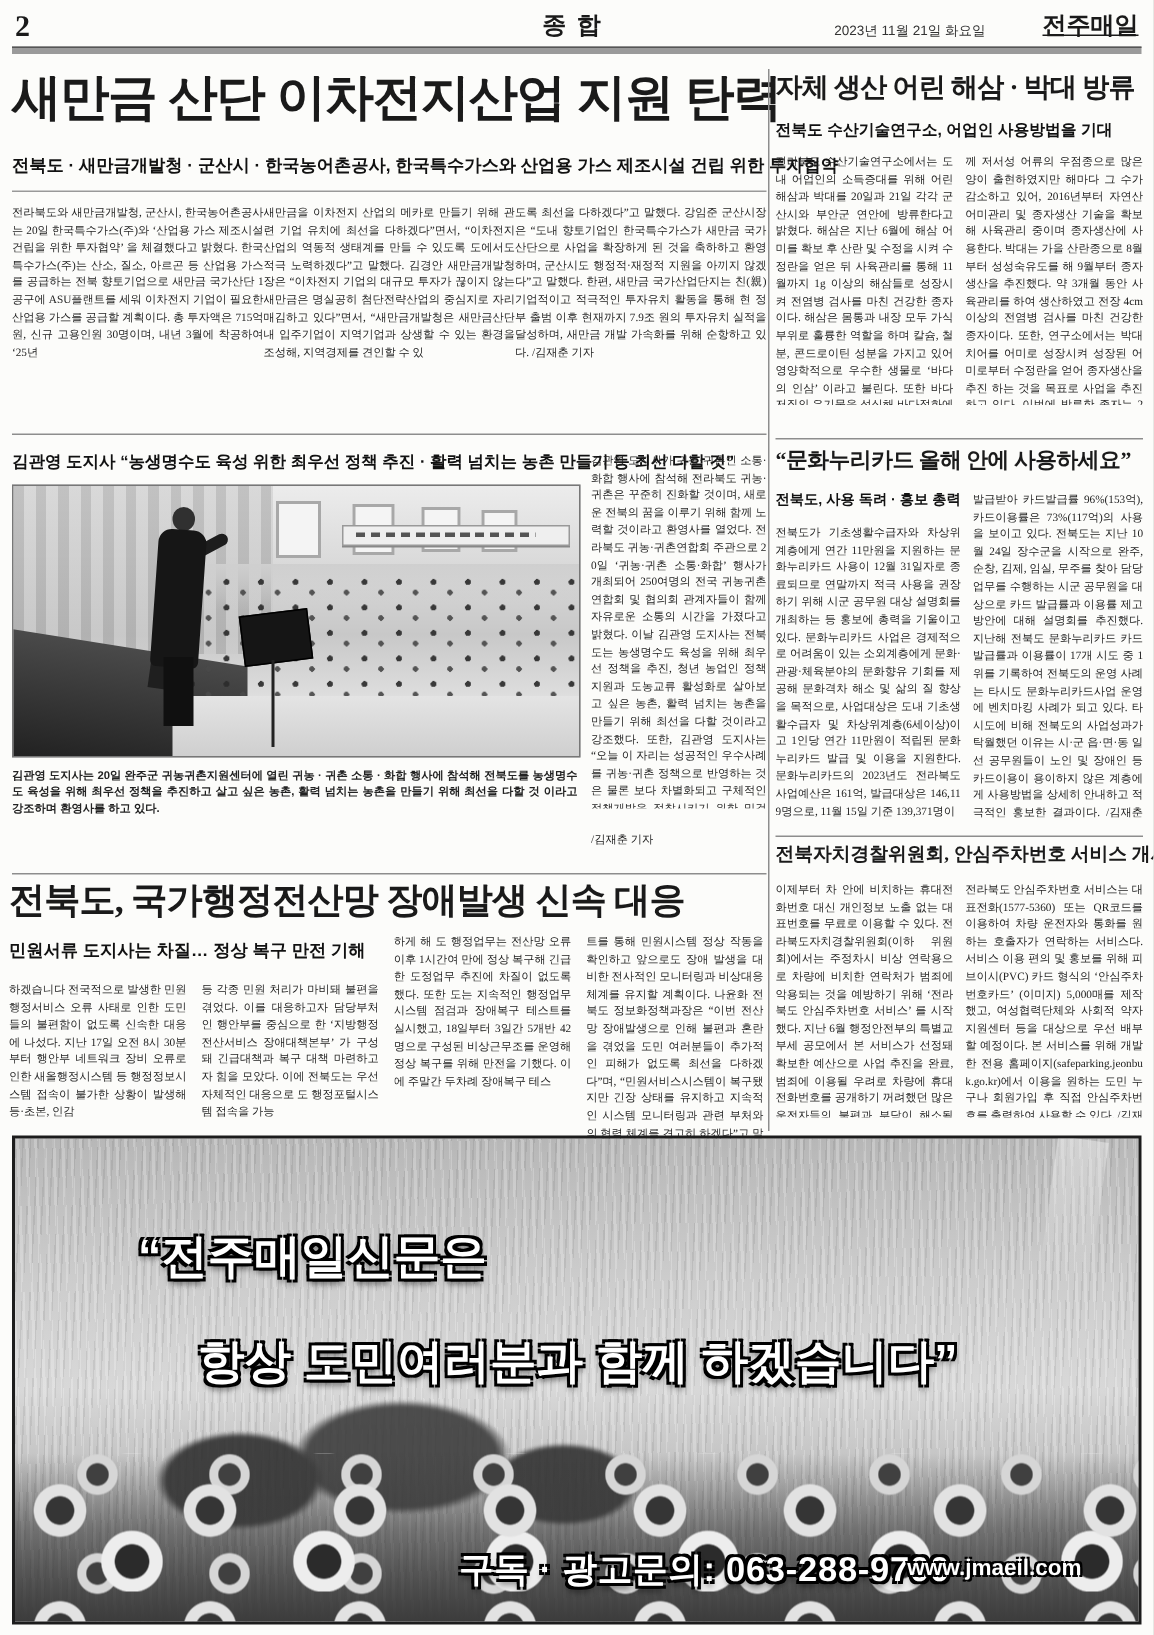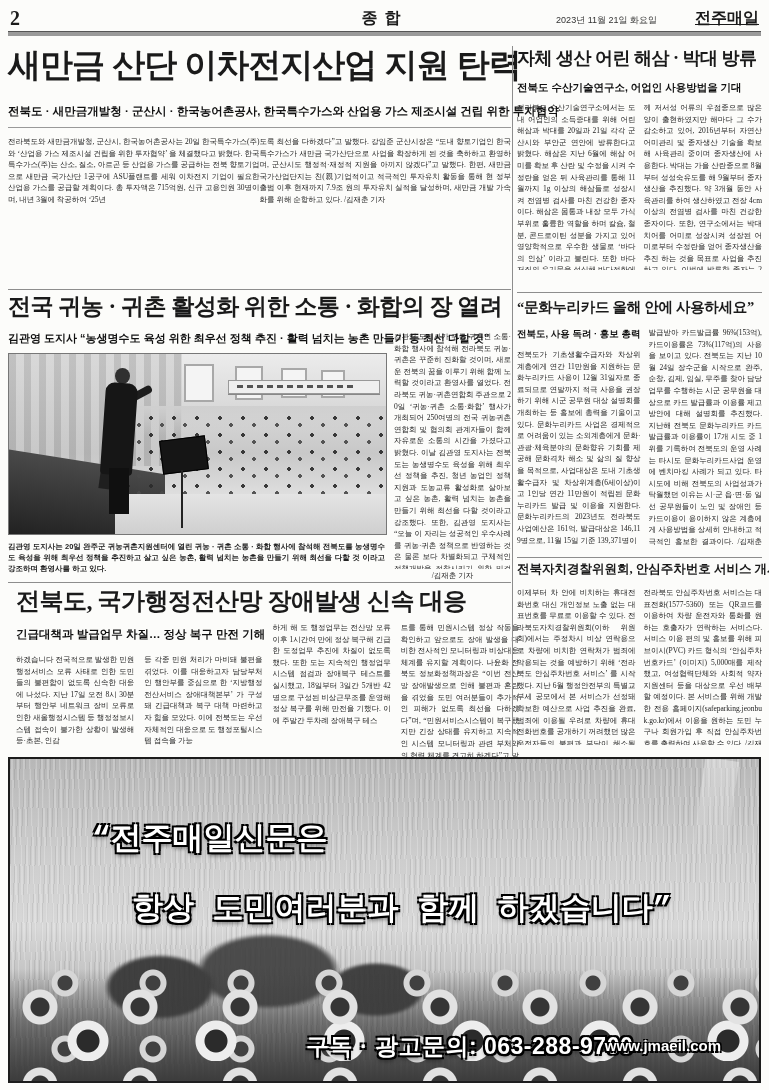--- a/index.html
+++ b/index.html
@@ -32,21 +32,21 @@
 
   
   .a2{position:absolute;left:8px;top:292px;width:503px;}
   .a2 .head{font:bold 23px/30px "Liberation Serif",serif;letter-spacing:-0.5px;white-space:nowrap;}
   .a2 .row{display:flex;gap:9px;margin-top:9px;}
   .a2 .leftpart{width:377px;}
   .a2 .leftpart .subhead{font-size:11px;line-height:14px;white-space:nowrap;margin-bottom:8px;}
   .a2 .sidecol{width:117px;height:252px;}
   .a2 .caption{font-size:7.5px;line-height:11px;text-align:justify;word-break:break-all;
                margin-top:6px;color:#222;font-weight:bold;font-family:"Liberation Sans",sans-serif;}
-  .a2 .byline{text-align:center;font-size:7.5px;margin-top:2px;}
+  .a2 .byline{text-align:left;font-size:7.5px;margin-top:16px;}
 
   
   .photo{position:relative;width:377px;height:180px;overflow:hidden;background:#c9c9c9;border:1px solid #777;}
   .ph-wall{position:absolute;inset:0;
            background:linear-gradient(180deg,#ececec 0%,#dcdcdc 25%,#c8c8c8 55%,#e0e0e0 80%,#d2d2d2 100%);}
   .ph-curtain{position:absolute;left:0;top:0;width:46%;height:62%;opacity:.55;
               background:repeating-linear-gradient(90deg,#9f9f9f 0 7px,#c9c9c9 7px 15px);}
   .ph-win{position:absolute;background:#f4f4f4;border:2px solid #a8a8a8;}
   .ph-banner{position:absolute;right:6px;top:26px;width:150px;height:12px;background:#efefef;
              border:1px solid #999;box-shadow:0 1px 0 #888;
@@ -70,21 +70,21 @@
             background:#161616;transform:rotate(4deg);}
   .ph-arm{position:absolute;left:34px;top:22px;width:26px;height:8px;border-radius:4px;
           background:#1d1d1d;transform:rotate(-28deg);}
   .ph-legs{position:absolute;left:16px;top:100px;width:20px;height:46px;background:#101010;}
   .ph-monitor{position:absolute;left:152px;bottom:62px;width:44px;height:32px;background:#151515;
               transform:rotate(-7deg);border:1px solid #000;}
   .ph-micstand{position:absolute;left:172px;bottom:6px;width:2px;height:58px;background:#222;}
   .ph-speakerbox{position:absolute;left:92px;bottom:44px;width:26px;height:40px;background:#1f1f1f;transform:rotate(8deg);}
 
   
-  .a3{position:absolute;left:16px;top:586px;width:503px;}
+  .a3{position:absolute;left:6px;top:586px;width:503px;}
   .a3 .head{font:bold 24px/30px "Liberation Serif",serif;letter-spacing:-0.5px;white-space:nowrap;}
   .a3 .grid{display:grid;grid-template-columns:repeat(4,1fr);grid-template-rows:32px 1fr;
             column-gap:10px;margin-top:6px;height:138px;}
   .a3 .subhead{grid-column:1/3;grid-row:1;font-size:11.5px;line-height:15px;padding-top:5px;white-space:nowrap;}
   .a3 .c1{grid-column:1;grid-row:2;}
   .a3 .c2{grid-column:2;grid-row:2;}
   .a3 .c3{grid-column:3;grid-row:1/3;}
   .a3 .c4{grid-column:4;grid-row:1/3;}
 
   
@@ -121,21 +121,21 @@
         radial-gradient(ellipse 75px 42px at 85% 62%,#2f2f2f 58%,transparent 66%);}
   .ad-flowers{position:absolute;left:0;right:0;bottom:0;height:112px;
       background-image:
         radial-gradient(circle at 30px 38px,#353535 0 9px,#e2e2e2 10px 17px,transparent 18px),
         radial-gradient(circle at 78px 72px,#2b2b2b 0 11px,#ededed 12px 20px,transparent 21px),
         radial-gradient(circle at 55px 14px,#404040 0 7px,#d6d6d6 8px 13px,transparent 14px),
         linear-gradient(180deg,rgba(70,70,70,0) 0%,rgba(62,62,62,.55) 45%,#3c3c3c 100%);
       background-size:100px 78px,128px 92px,88px 66px,100% 100%;}
   .ad-path{position:absolute;right:28px;top:0;width:34px;height:120px;opacity:.5;
       background:linear-gradient(170deg,#efefef,transparent 80%);transform:rotate(8deg);}
-  .ad-quote{position:absolute;color:#fff;font-family:Liberation Mono, monospace;font-weight:bold;
+  .ad-quote{position:absolute;color:#fff;font-family:Liberation Sans, sans-serif;font-weight:bold;
       text-shadow:-2px -2px 0 #000,2px -2px 0 #000,-2px 2px 0 #000,2px 2px 0 #000,0 3px 4px rgba(0,0,0,.6);}
   .ad-quote.l1{left:82px;top:58px;font-size:31px;}
   .ad-quote.l2{left:122px;top:128px;font-size:31px;}
   .ad-contact{position:absolute;left:296px;bottom:22px;color:#fff;
       font:bold 23px/26px "Liberation Sans",sans-serif;letter-spacing:0.5px;
       text-shadow:-2px -2px 0 #000,2px -2px 0 #000,-2px 2px 0 #000,2px 2px 0 #000,0 3px 4px rgba(0,0,0,.6);}
   .ad-web{position:absolute;right:38px;bottom:26px;color:#fff;
       font:bold 15px/18px "Liberation Sans",sans-serif;
       text-shadow:-1.5px -1.5px 0 #000,1.5px -1.5px 0 #000,-1.5px 1.5px 0 #000,1.5px 1.5px 0 #000;}
 </style>
@@ -150,28 +150,28 @@
     <span class="hdr-date">2023년 11월 21일 화요일</span>
     <span class="masthead">전주매일</span>
   </div>
   <div class="rule-double"></div>
 
   <div class="a1">
     <div class="head">새만금 산단 이차전지산업 지원 탄력</div>
     <div class="subhead">전북도 · 새만금개발청 · 군산시 · 한국농어촌공사, 한국특수가스와 산업용 가스 제조시설 건립 위한 투자협약</div>
     <div class="body">
       <div class="bcol">전라북도와 새만금개발청, 군산시, 한국농어촌공사는 20일 한국특수가스(주)와 ‘산업용 가스 제조시설 건립을 위한 투자협약’ 을 체결했다고 밝혔다. 한국특수가스(주)는 산소, 질소, 아르곤 등 산업용 가스를 공급하는 전북 향토기업으로 새만금 국가산단 1공구에 ASU플랜트를 세워 이차전지 기업이 필요한 산업용 가스를 공급할 계획이다. 총 투자액은 715억원, 신규 고용인원 30명이며, 내년 3월에 착공하여 ‘25년</div>
+      <div class="bcol">새만금을 이차전지 산업의 메카로 만들기 위해 관련 기업 유치에 최선을 다하겠다”면서, “이차전지 산업의 역동적 생태계를 만들 수 있도록 도에서도 적극 노력하겠다”고 말했다. 김경안 새만금개발청장은 “이차전지 기업의 대규모 투자가 끊이지 않는 새만금은 명실공히 첨단전략산업의 중심지로 자리매김하고 있다”면서, “새만금개발청은 새만금산단 내 입주기업이 지역기업과 상생할 수 있는 환경을 조성해, 지역경제를 견인할 수 있</div>
       <div class="bcol">도록 최선을 다하겠다”고 말했다. 강임준 군산시장은 “도내 향토기업인 한국특수가스가 새만금 국가산단으로 사업을 확장하게 된 것을 축하하고 환영하며, 군산시도 행정적·재정적 지원을 아끼지 않겠다”고 말했다. 한편, 새만금 국가산업단지는 친(親)기업적이고 적극적인 투자유치 활동을 통해 현 정부 출범 이후 현재까지 7.9조 원의 투자유치 실적을 달성하며, 새만금 개발 가속화를 위해 순항하고 있다.    /김재춘 기자</div>
     </div>
   </div>
 
   <div class="divider" style="left:8px;top:289px;width:503px;"></div>
 
   <div class="a2">
-    <div class="head">전국 귀농 · 귀촌 활성화 위한 소통 · 화합의 장 열려</div>
     <div class="row">
       <div class="leftpart">
         <div class="subhead">김관영 도지사 “농생명수도 육성 위한 최우선 정책 추진 · 활력 넘치는 농촌 만들기 등 최선 다할 것”</div>
         <div class="photo">
           <div class="ph-wall"></div>
           <div class="ph-curtain"></div>
           <div class="ph-win" style="left:175px;top:10px;width:26px;height:34px;"></div>
           <div class="ph-win" style="left:226px;top:12px;width:24px;height:30px;"></div>
           <div class="ph-win" style="left:272px;top:14px;width:22px;height:26px;"></div>
           <div class="ph-win" style="left:312px;top:16px;width:20px;height:24px;"></div>
@@ -197,21 +197,21 @@
         <div class="byline">/김재춘 기자</div>
       </div>
     </div>
   </div>
 
   <div class="divider" style="left:8px;top:582px;width:503px;"></div>
 
   <div class="a3">
     <div class="head">전북도, 국가행정전산망 장애발생 신속 대응</div>
     <div class="grid">
-      <div class="subhead">긴급대책과 발급업무 차질… 정상 복구 만전 기해</div>
+      <div class="subhead">민원서류 도지사는 차질… 정상 복구 만전 기해</div>
       <div class="bcol c1">하겠습니다 전국적으로 발생한 민원 행정서비스 오류 사태로 인한 도민들의 불편함이 없도록 신속한 대응에 나섰다. 지난 17일 오전 8시 30분부터 행안부 네트워크 장비 오류로 인한 새올행정시스템 등 행정정보시스템 접속이 불가한 상황이 발생해 등·초본, 인감</div>
       <div class="bcol c2">등 각종 민원 처리가 마비돼 불편을 겪었다. 이를 대응하고자 담당부처인 행안부를 중심으로 한 ‘지방행정전산서비스 장애대책본부’ 가 구성돼 긴급대책과 복구 대책 마련하고자 힘을 모았다. 이에 전북도는 우선 자체적인 대응으로 도 행정포털시스템 접속을 가능</div>
       <div class="bcol c3">하게 해 도 행정업무는 전산망 오류 이후 1시간여 만에 정상 복구해 긴급한 도정업무 추진에 차질이 없도록 했다. 또한 도는 지속적인 행정업무시스템 점검과 장애복구 테스트를 실시했고, 18일부터 3일간 5개반 42명으로 구성된 비상근무조를 운영해 정상 복구를 위해 만전을 기했다. 이에 주말간 두차례 장애복구 테스</div>
       <div class="bcol c4">트를 통해 민원시스템 정상 작동을 확인하고 앞으로도 장애 발생을 대비한 전사적인 모니터링과 비상대응 체계를 유지할 계획이다. 나윤화 전북도 정보화정책과장은 “이번 전산망 장애발생으로 인해 불편과 혼란을 겪었을 도민 여러분들이 추가적인 피해가 없도록 최선을 다하겠다”며, “민원서비스시스템이 복구됐지만 긴장 상태를 유지하고 지속적인 시스템 모니터링과 관련 부처와의 협력 체계를 견고히 하겠다”고 말했다.    /김재춘 기자</div>
     </div>
   </div>
 
   <div class="vdivider" style="left:512px;top:46px;height:708px;"></div>
 
   <div class="r1">

